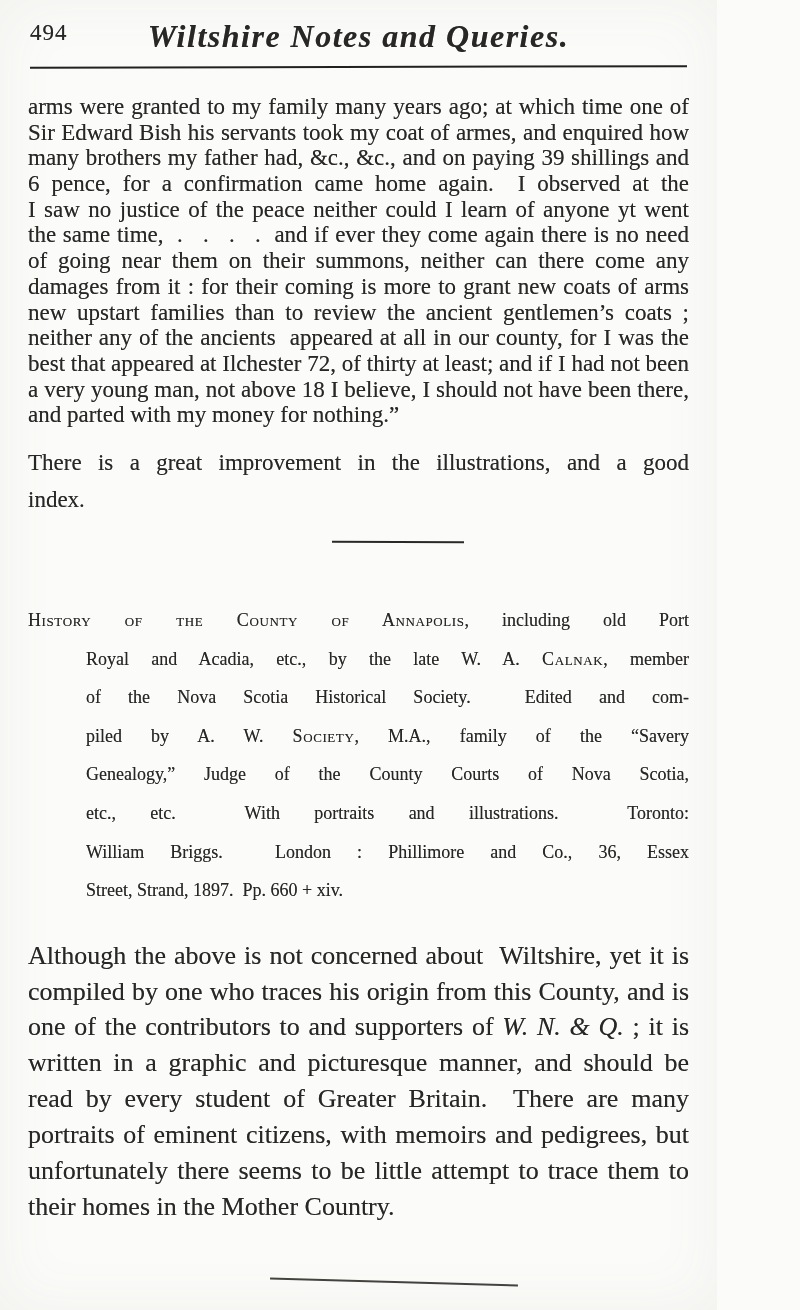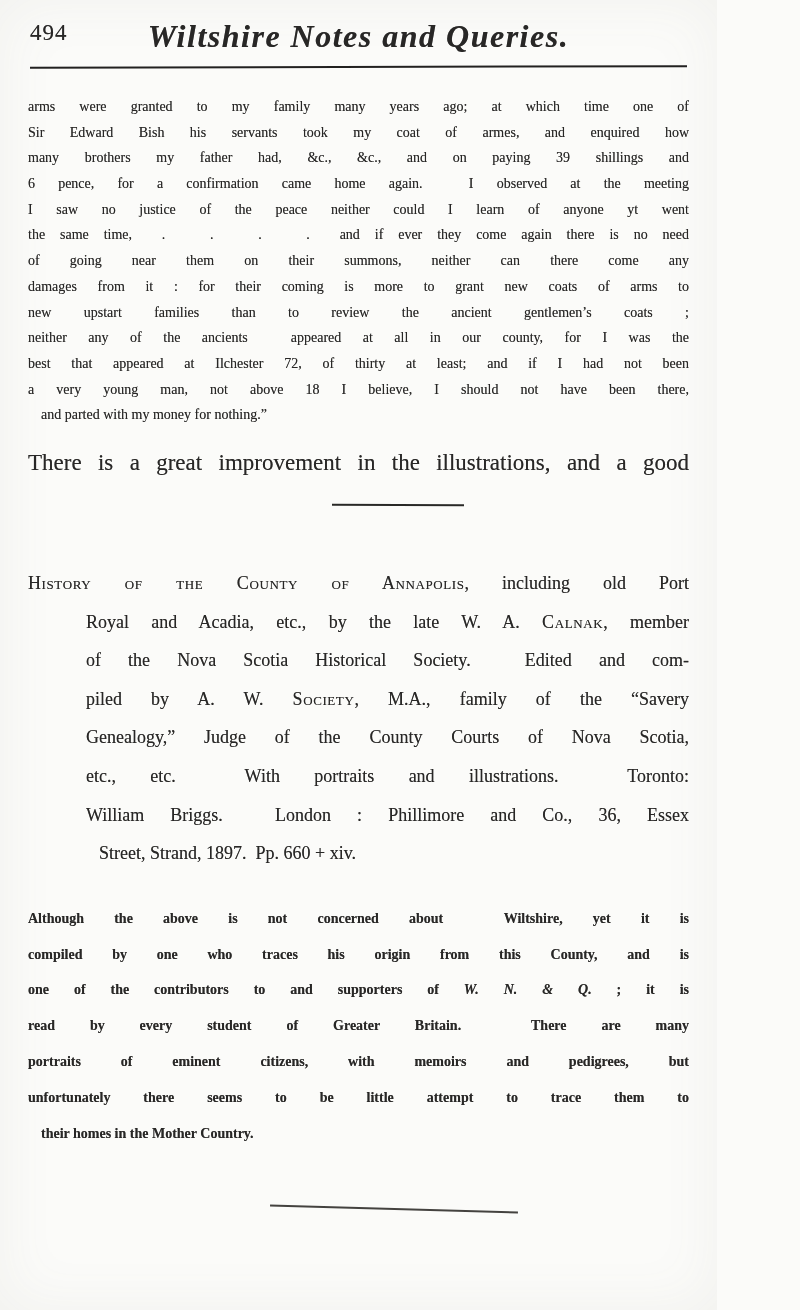--- a/index.html
+++ b/index.html
@@ -36,30 +36,30 @@
     transform: rotate(-0.15deg);
   }
 
   
   .jline {
     line-height: var(--lh); height: var(--lh);
     overflow: hidden;
     text-align: justify;
   }
   .jline::after { content: ""; display: inline-block; width: 100%; height: 0; }
-  .jline.last { text-align: left; margin-left: 13px; }
+  .jline.last { text-align: left; }
   .jline.last::after { content: none; }
 
   .sc { font-variant: small-caps; letter-spacing: 0.6px; }
   .it { font-style: italic; }
 
   
   .excerpt {
     --lh: 25.7px;
-    font-size: 14px;
+    font-size: 23px;
     margin: 26px 28px 0 28px;
   }
   .comment {
     --lh: 37px;
     font-size: 23px;
     margin: 16px 28px 0 28px;
   }
   .section-divider {
     width: 132px;
     border: 0; border-top: 2px solid #292927;
@@ -68,23 +68,22 @@
   }
   .review {
     --lh: 38.6px;
     font-size: 18px;
     margin: 58px 28px 0 28px;
   }
   .review .jline { padding-left: 58px; }
   .review .jline:first-child { padding-left: 0; }
   .review-para {
     --lh: 35.9px;
-    font-size: 14px;
+    font-size: 26px;
     margin: 28px 28px 0 28px;
-    font-weight: bold;
   }
   .footer-divider {
     width: 248px;
     border: 0; border-top: 2px solid #44423f;
     margin: 56px 0 0 270px;
     transform: rotate(1.6deg);
   }
 </style>
 </head>
 <body>
@@ -109,39 +108,41 @@
       <div class="jline">damages from it : for their coming is more to grant new coats of arms to</div>
       <div class="jline">new upstart families than to review the ancient gentlemen’s coats ;</div>
       <div class="jline">neither any of the ancients &nbsp;appeared at all in our county, for I was the</div>
       <div class="jline">best that appeared at Ilchester 72, of thirty at least; and if I had not&nbsp;been</div>
       <div class="jline">a very young man, not above 18 I believe, I should not have been there,</div>
       <div class="jline last">and parted with my money for nothing.”</div>
     </div>
 
   <div class="comment">
       <div class="jline">There is a great improvement in the illustrations, and a good</div>
+      <div class="jline last">index.</div>
     </div>
 
   <hr class="section-divider">
 
   <div class="review">
       <div class="jline"><span class="sc">History of the County of Annapolis</span><span>, including old Port</span></div>
       <div class="jline"><span>Royal and Acadia, etc., by the late W. A. </span><span class="sc">Calnak</span><span>, member</span></div>
       <div class="jline"><span>of the Nova Scotia Historical Society. &nbsp;Edited and com-</span></div>
       <div class="jline"><span>piled by A. W. </span><span class="sc">Society</span><span>, M.A., family of the “Savery</span></div>
       <div class="jline"><span>Genealogy,” Judge of the County Courts of Nova Scotia,</span></div>
       <div class="jline"><span>etc., etc. &nbsp;With portraits and illustrations. &nbsp;Toronto:</span></div>
       <div class="jline"><span>William Briggs. &nbsp;London : Phillimore and Co., 36, Essex</span></div>
       <div class="jline last"><span>Street, Strand, 1897. &nbsp;Pp. 660 + xiv.</span></div>
     </div>
 
   <div class="review-para">
       <div class="jline">Although the above is not concerned about &nbsp;Wiltshire, yet it is</div>
       <div class="jline">compiled by one who traces his origin from this County, and is</div>
       <div class="jline"><span>one of the contributors to and supporters of </span><span class="it">W. N. &amp; Q.</span><span> ; it is</span></div>
+      <div class="jline">written in a graphic and picturesque manner, and should be</div>
       <div class="jline">read by every student of Greater Britain. &nbsp;There are many</div>
       <div class="jline">portraits of eminent citizens, with memoirs and pedigrees, but</div>
       <div class="jline">unfortunately there seems to be little attempt to trace them to</div>
       <div class="jline last">their homes in the Mother Country.</div>
     </div>
 
   <hr class="footer-divider">
 
 </div>
 

